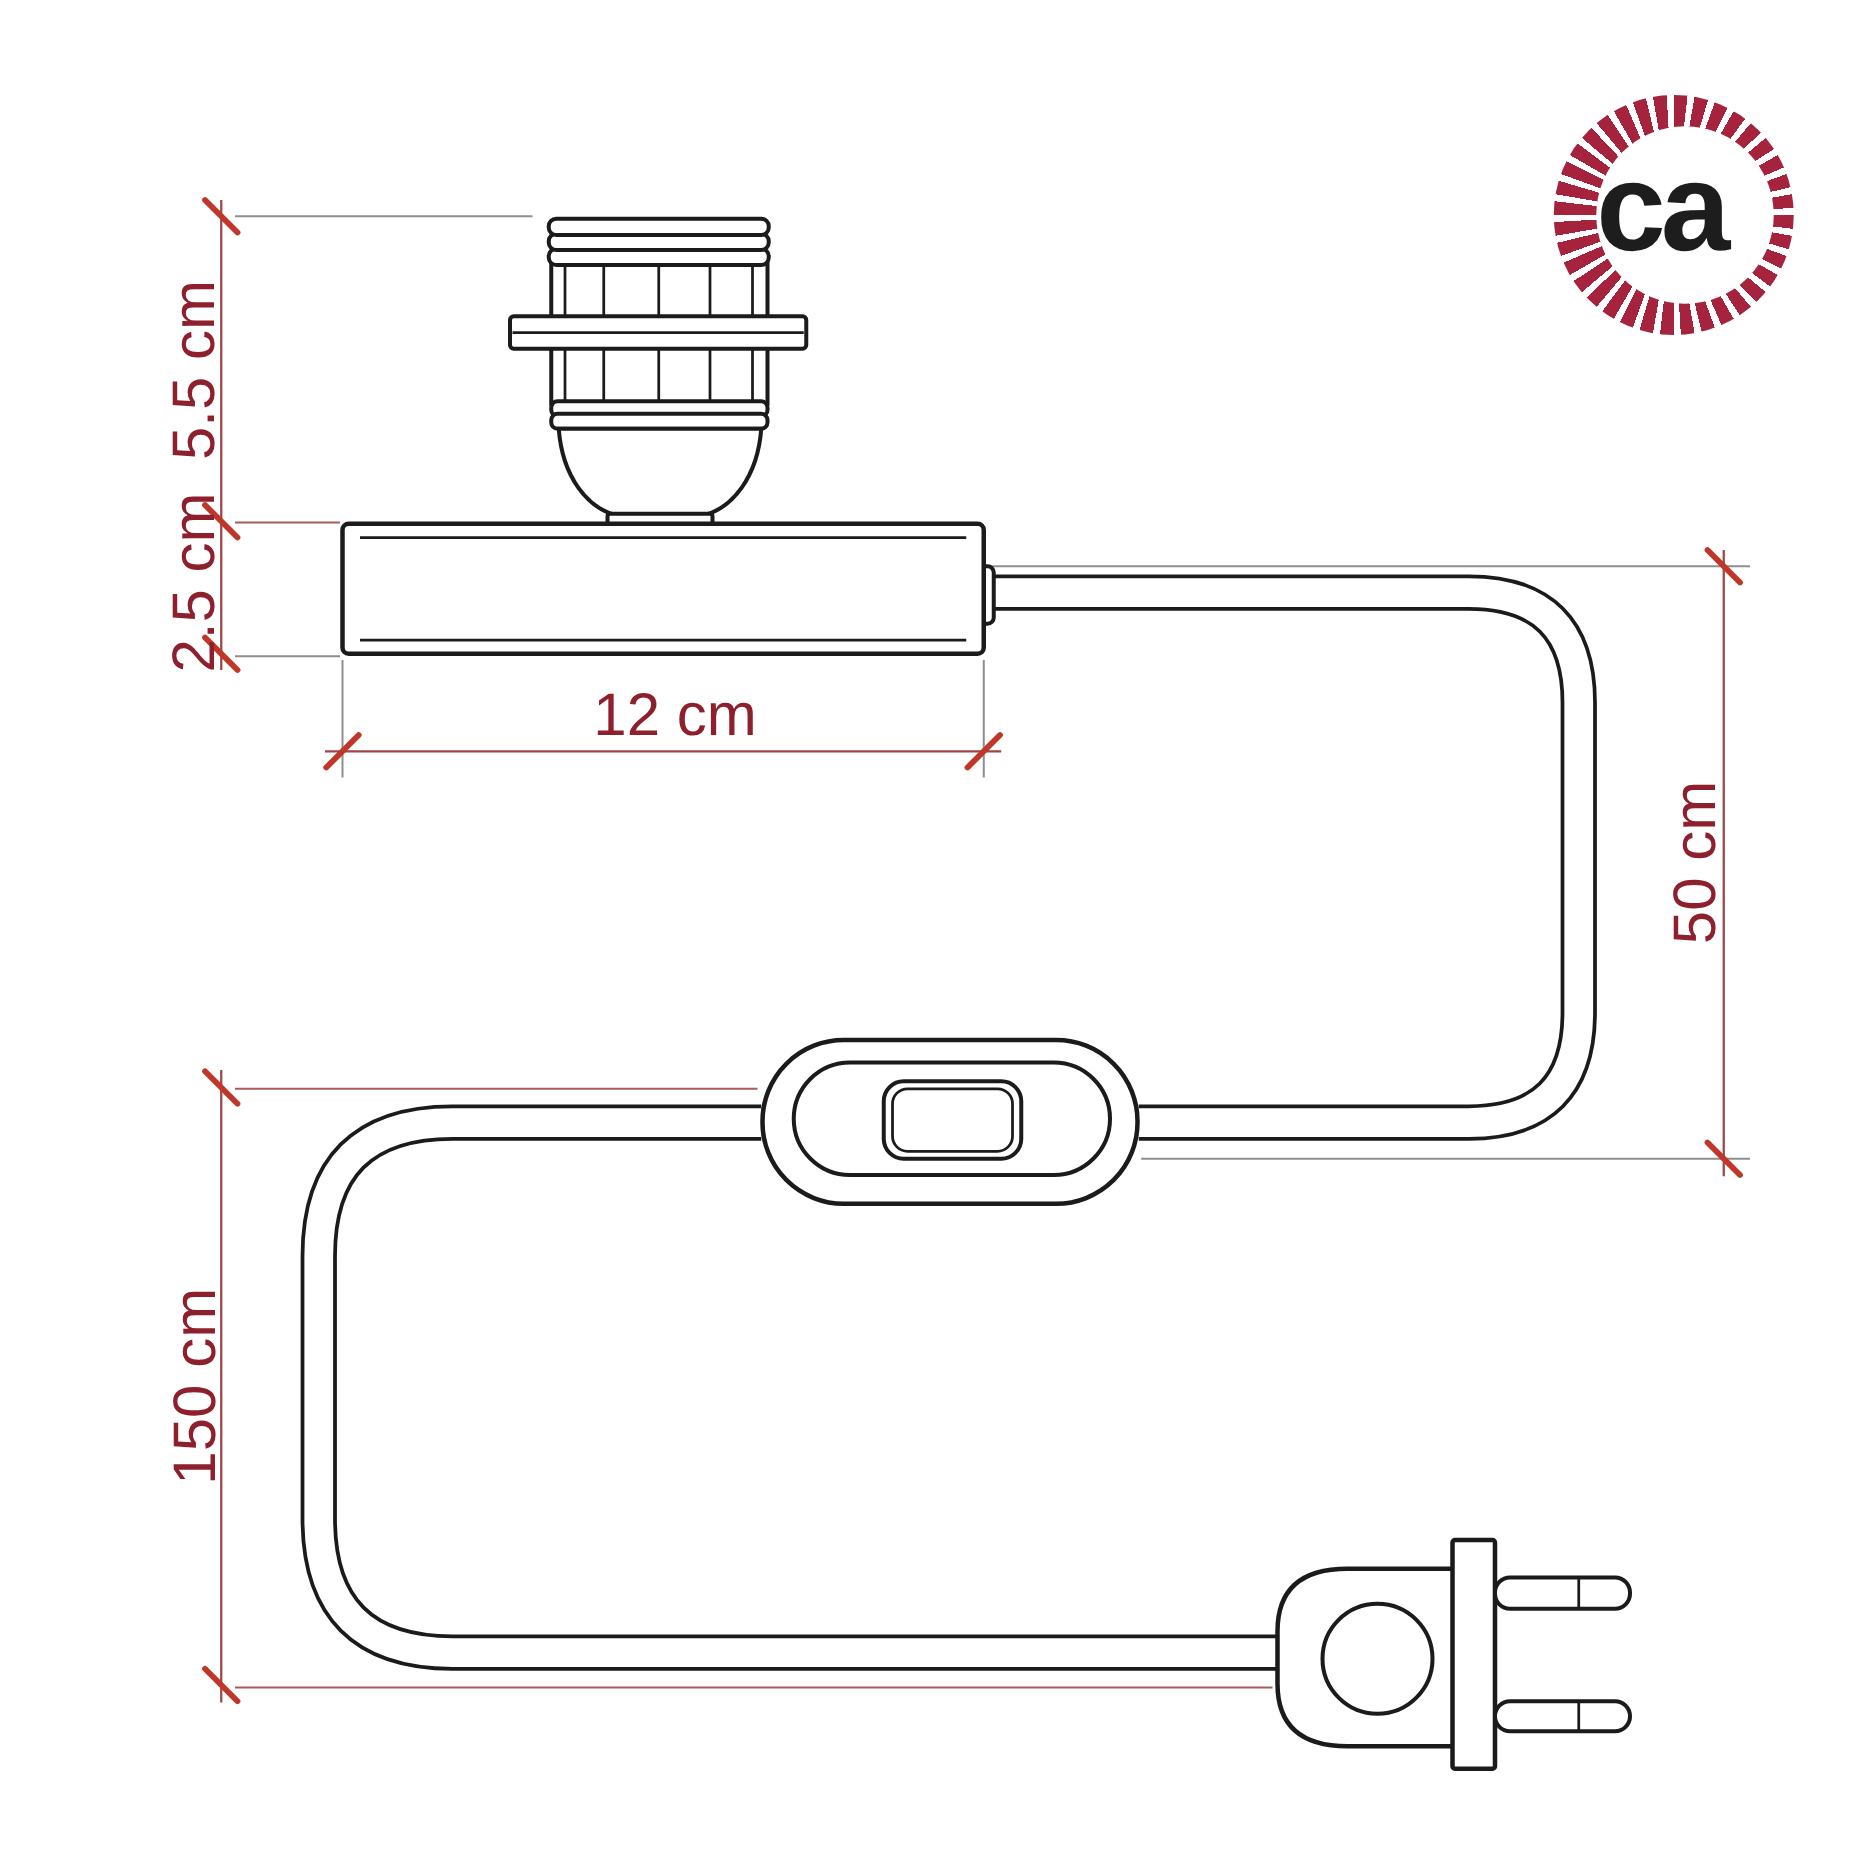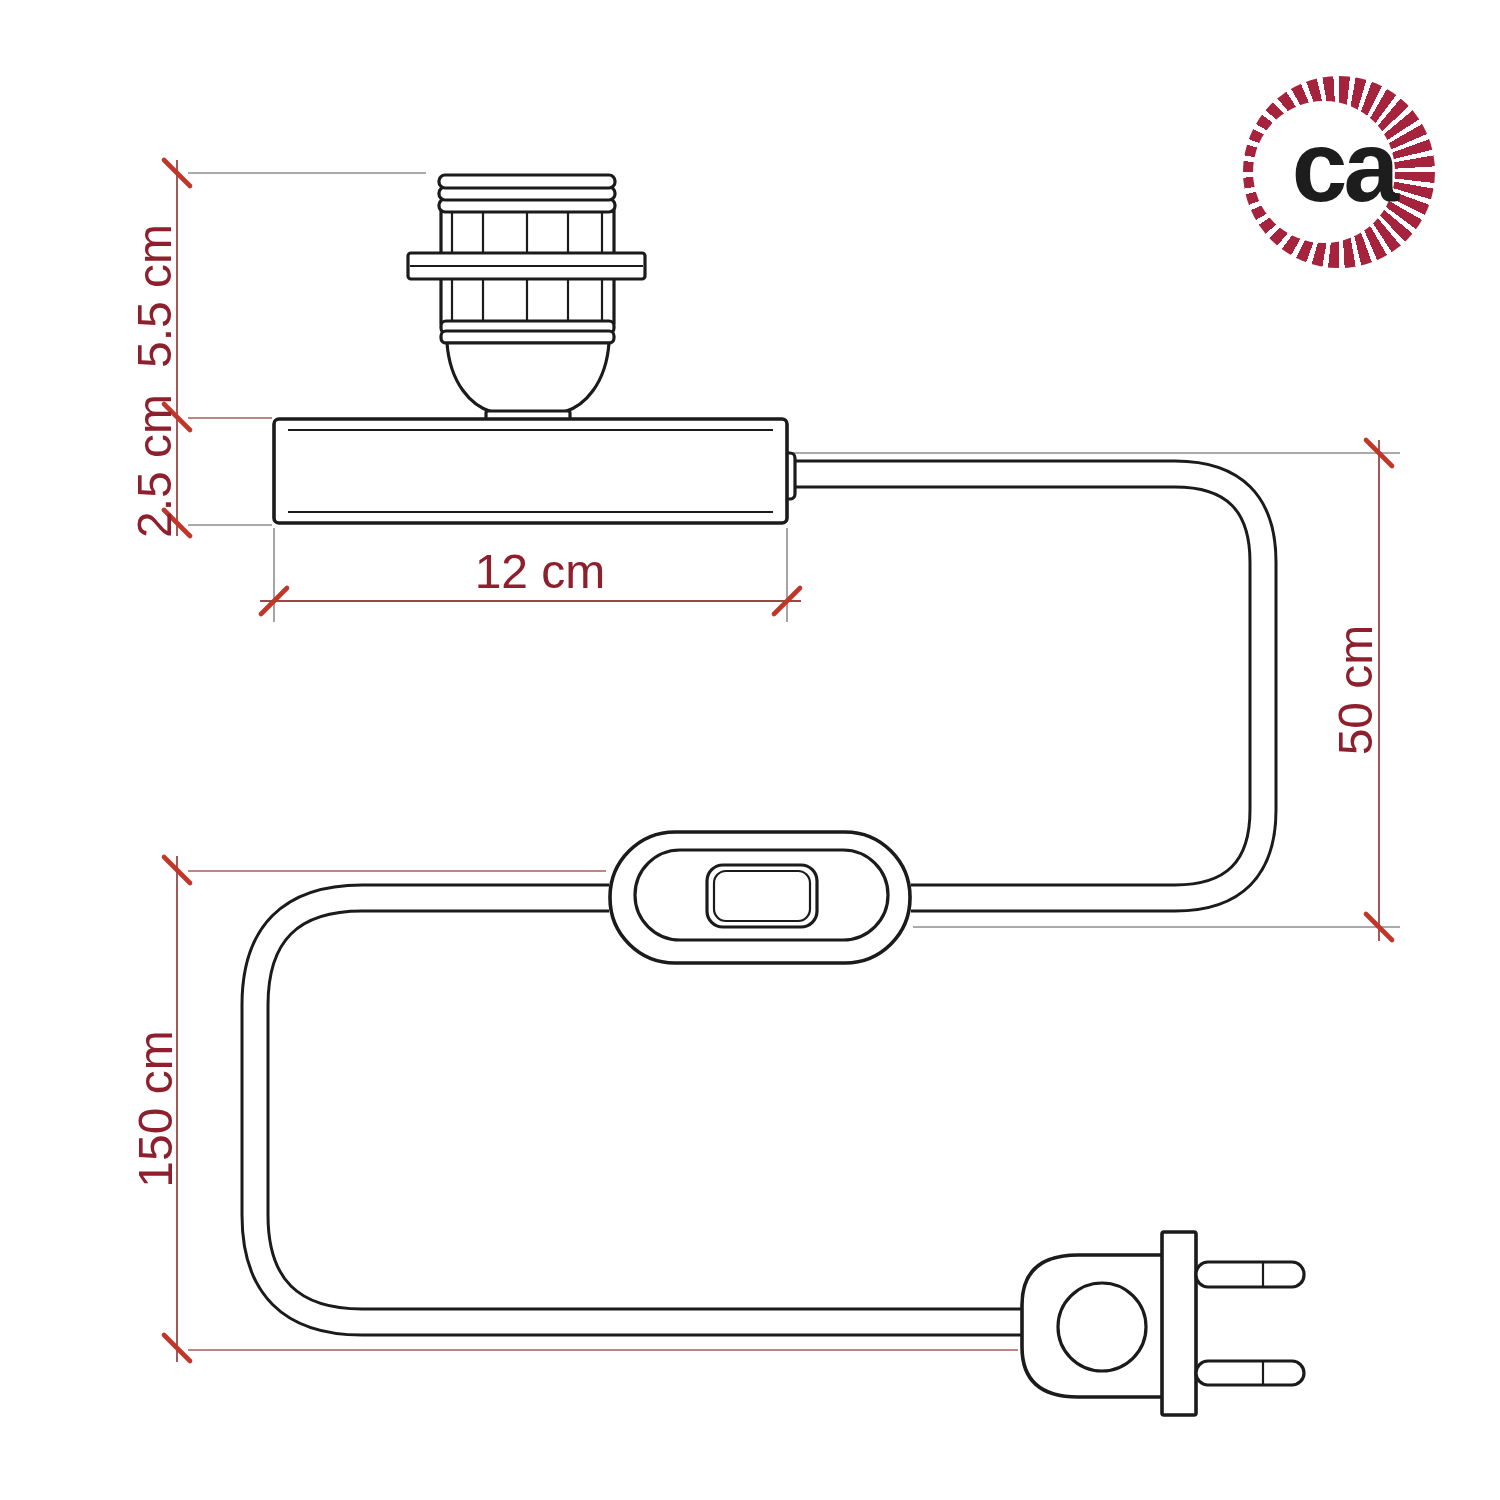--- a/index.html
+++ b/index.html
@@ -18,22 +18,22 @@
   .dim-line{stroke:#9c4646;stroke-width:1.8;fill:none;}
   .ext-gray{stroke:#8e8e8e;stroke-width:1.6;fill:none;}
   .ext-red{stroke:#a85c5c;stroke-width:1.6;fill:none;}
   .tick{stroke:#c0372a;stroke-width:4.6;fill:none;stroke-linecap:round;}
   .dim-label{fill:#8e1f2d;font-size:48px;font-family:"Liberation Sans",sans-serif;}
 
   
   .logo{position:absolute;left:1243px;top:76px;width:192px;height:192px;
         border-radius:50%;
         background:repeating-conic-gradient(#a5233c 0deg 6.6deg,#ffffff 6.6deg 10deg);}
-  .logo-hole{position:absolute;left:10px;top:25px;width:142px;height:142px;
-        border-radius:50%;background:#ffffff;display:flex;align-items:center;justify-content:flex-end;}
+  .logo-hole{position:absolute;left:34px;top:25px;width:142px;height:142px;
+        border-radius:50%;background:#ffffff;display:flex;align-items:center;justify-content:flex-start;}
   .logo-text{font-family:"Liberation Sans",sans-serif;font-weight:bold;
         font-size:100px;line-height:1;color:#1d1d1d;letter-spacing:-4px;
         transform:translateY(-6px);}
 </style>
 </head>
 <body>
 
 <svg class="stage" viewBox="0 0 1500 1500">
 
   <g>

